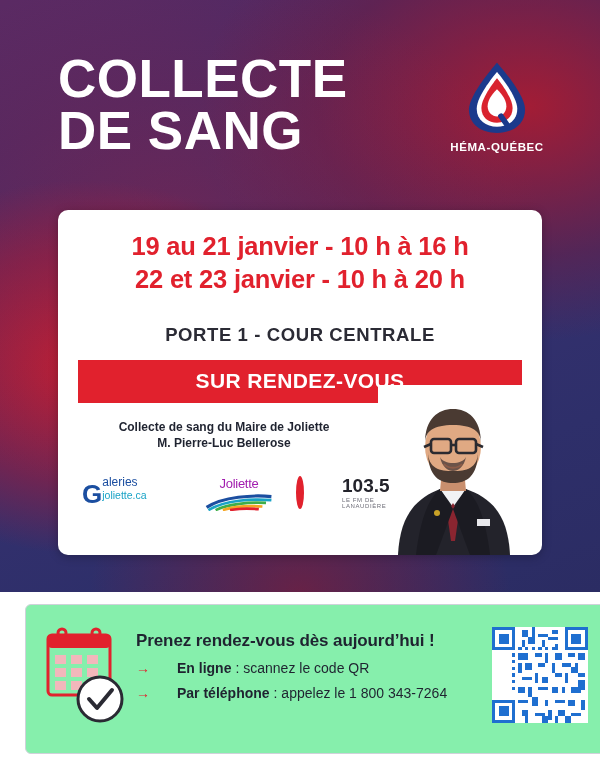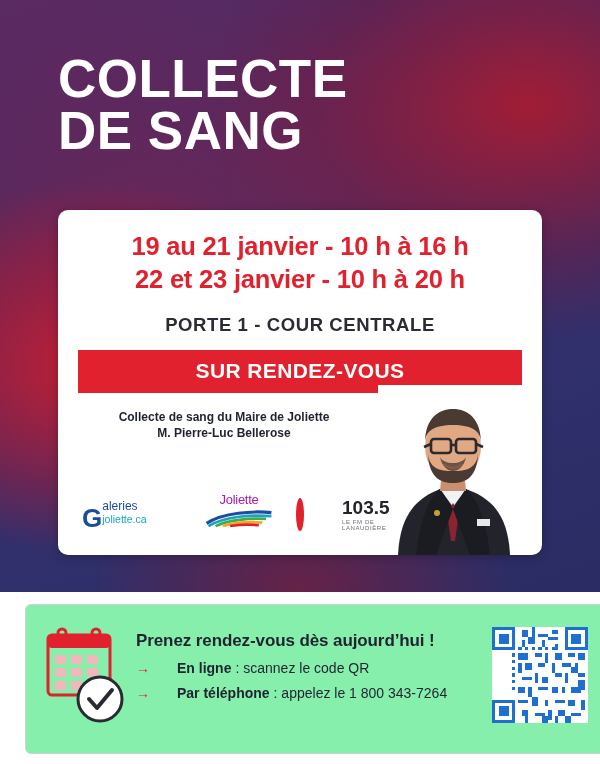--- a/index.html
+++ b/index.html
@@ -92,21 +92,21 @@
   .dates {
     margin-top: 20px;
     text-align: center;
     color: #e1212d;
     font-weight: bold;
     font-size: 25.5px;
     line-height: 1.3;
     letter-spacing: -0.2px;
   }
   .door {
-    margin-top: 18px;
+    margin-top: 28px;
     text-align: center;
     color: #2b2b35;
     font-weight: bold;
     font-size: 18.5px;
     letter-spacing: 0.6px;
   }
   .appt-band {
     margin: 14px 20px 0 20px;
     background: #e1212d;
     color: #ffffff;
@@ -124,24 +124,24 @@
     color: #1f2330;
     font-weight: bold;
     font-size: 12px;
     line-height: 1.35;
   }
 
   
   .sponsors {
     position: absolute;
     left: 24px;
-    bottom: 24px;
+    bottom: 40px;
     width: 300px;
     display: flex;
-    align-items: flex-end;
+    align-items: flex-start;
     justify-content: space-between;
   }
   .sp-galeries { width: 100px; }
   .sp-g {
     display: inline-block;
     color: #1b4ea0;
     font-weight: bold;
     font-size: 26px;
     line-height: 1;
     vertical-align: -4px;
@@ -249,20 +249,32 @@
 </head>
 <body>
 
 <div class="poster">
 
   <div class="hero">
 
     <div class="hero-title">COLLECTE
 DE SANG</div>
 
+    <div class="hq-logo">
+      <div class="hq-mark">
+        <svg viewBox="0 0 100 100" width="78" height="78" aria-hidden="true">
+          <path d="M50 6 C50 6 86 46 86 66 C86 85 70 96 50 96 C30 96 14 85 14 66 C14 46 50 6 50 6 Z" fill="#1b3a8c"></path>
+          <path d="M50 18 C50 18 76 48 76 65 C76 80 64 88 50 88 C36 88 24 80 24 65 C24 48 50 18 50 18 Z" fill="#ffffff"></path>
+          <path d="M50 26 C50 26 70 50 70 64 C70 76 61 83 50 83 C39 83 30 76 30 64 C30 50 50 26 50 26 Z" fill="#d9232e"></path>
+          <path d="M50 40 C58 48 62 55 62 62 C62 70 56 75 50 75 C44 75 38 70 38 62 C38 55 42 48 50 40 Z" fill="#ffffff"></path>
+          <rect x="56" y="70" width="7" height="22" rx="3" transform="rotate(-35 59 81)" fill="#1b3a8c"></rect>
+        </svg>
+      </div>
+      <div class="hq-name">HÉMA-QUÉBEC</div>
+    </div>
 
     <div class="card">
 
       <div class="dates">
         <div>19 au 21 janvier - 10 h à 16 h</div>
         <div>22 et 23 janvier - 10 h à 20 h</div>
       </div>
 
       <div class="door">PORTE 1 - COUR CENTRALE</div>
 

